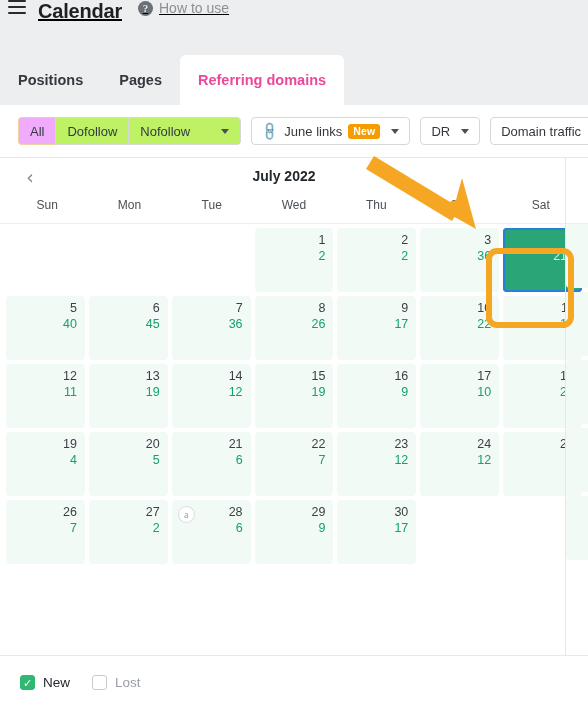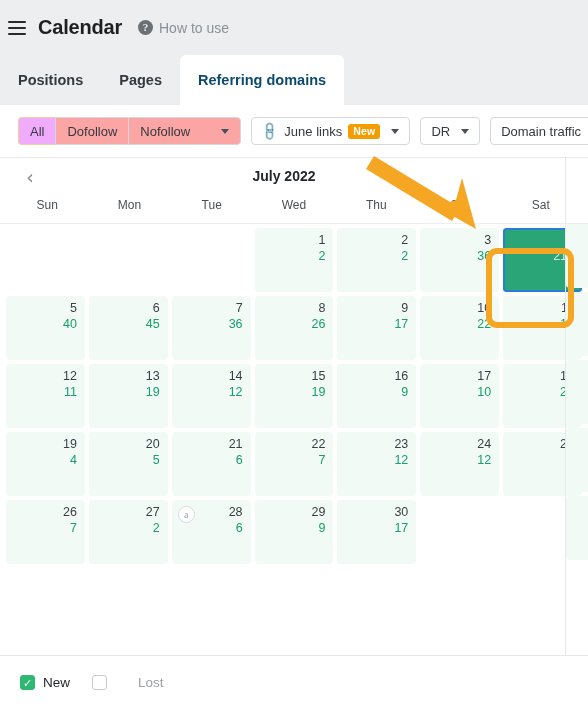--- a/index.html
+++ b/index.html
@@ -12,21 +12,21 @@
   #app {
     position: relative;
     width: 588px; height: 708px;
     background: #eceef0;
   }
 
   
   .topbar {
     position: absolute; left: 0; top: 0; width: 588px; height: 55px;
     background: #eceef0;
-    display: flex; align-items: center;
+    display: flex; align-items: flex-start; text-decoration: underline;
   }
   .hamburger {
     width: 18px; height: 14px; margin-left: 8px; margin-right: 12px;
     display: flex; flex-direction: column; justify-content: space-between;
     cursor: pointer;
   }
   .hamburger i { display: block; height: 2px; background: #2a2a2a; border-radius: 1px; }
   .app-title {
     font-size: 20px; font-weight: bold; color: #1f1f1f;
     letter-spacing: -0.2px;
@@ -46,41 +46,41 @@
   
   .tabs {
     position: absolute; left: 0; top: 55px; width: 588px; height: 50px;
     display: flex; align-items: flex-start;
   }
   .tab {
     height: 50px; display: flex; align-items: center; justify-content: center;
     padding: 0 18px; font-size: 14.5px; font-weight: bold; color: #33393f;
     cursor: pointer; border-radius: 6px 6px 0 0;
   }
-  .tab.active { background: #ffffff; color: #0c4a6e; }
+  .tab.active { background: #ffffff; color: #ec4899; }
 
   
   .card {
     position: absolute; left: 0; top: 105px; width: 588px; height: 603px;
     background: #ffffff;
   }
 
   
   .filterbar {
     position: absolute; left: 0; top: 0; width: 588px; height: 53px;
     display: flex; align-items: center; padding-left: 18px;
     border-bottom: 1px solid #e6e8ea;
     gap: 10px;
   }
   .btngroup { display: flex; height: 28px; }
   .btngroup .gbtn {
     display: flex; align-items: center; justify-content: center;
     height: 28px; padding: 0 11px;
     border: 1px solid #d4d8dc; border-right: none;
-    background: #fca5a5; font-size: 13px; color: #33393f; cursor: pointer;
+    background: #bef264; font-size: 13px; color: #33393f; cursor: pointer;
     white-space: nowrap;
   }
   .btngroup .gbtn:first-child { border-radius: 4px 0 0 4px; }
   .btngroup .gbtn:last-child { border-right: 1px solid #d4d8dc; border-radius: 0 4px 4px 0; gap: 26px; }
   .btngroup .gbtn.sel { background: #f0abfc; border-color: #f2cf9c; }
   .pillbtn {
     display: flex; align-items: center; height: 28px; padding: 0 10px;
     border: 1px solid #d4d8dc; border-radius: 4px; background: #fff;
     font-size: 13px; color: #33393f; cursor: pointer; white-space: nowrap;
     gap: 6px;
@@ -165,21 +165,21 @@
   .legitem { display: flex; align-items: center; gap: 8px; cursor: pointer; }
   .cbx {
     width: 15px; height: 15px; border-radius: 3px;
     border: 1px solid #c6cbd0; background: #fff;
   }
   .cbx.on {
     background: #2eb872; border-color: #2eb872;
     color: #fff; font-size: 11px; line-height: 14px; text-align: center;
   }
   .leglabel { font-size: 13.5px; color: #23282d; }
-  .leglabel.off { color: #9aa0a6; margin-left: 23px; }
+  .leglabel.off { color: #9aa0a6; }
 
   
   .arrow-anno {
     position: absolute; left: 0; top: 0; width: 588px; height: 708px;
     pointer-events: none;
   }
   
   .ring {
     position: absolute; left: 486px; top: 248px; width: 88px; height: 80px;
     border: 6px solid #f5a623; border-radius: 11px;

